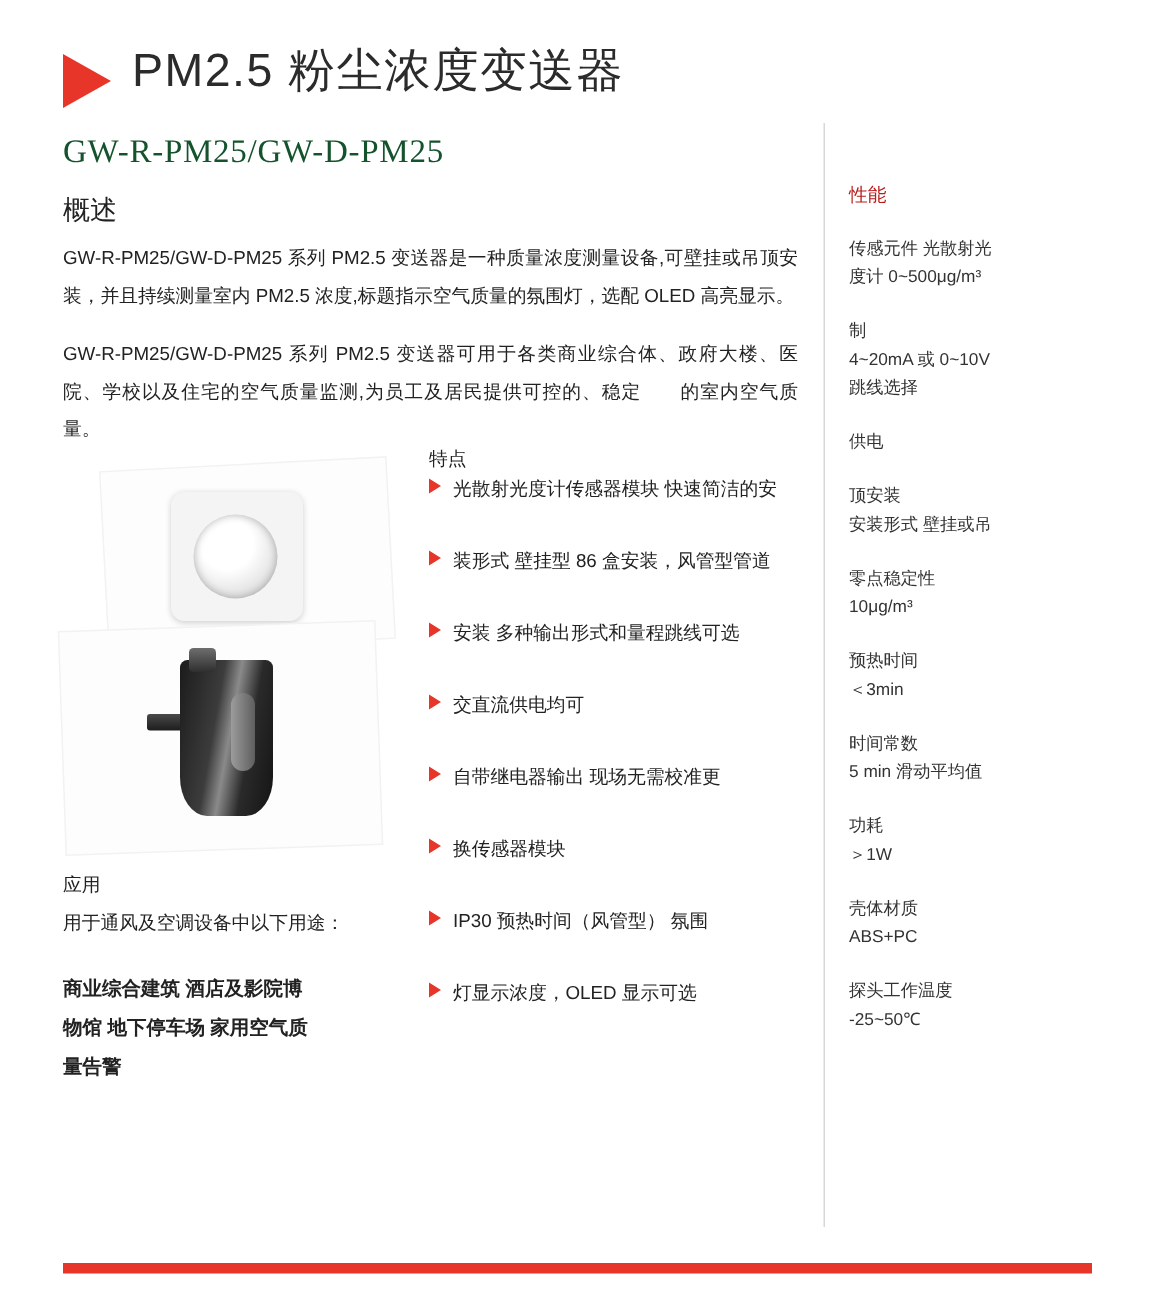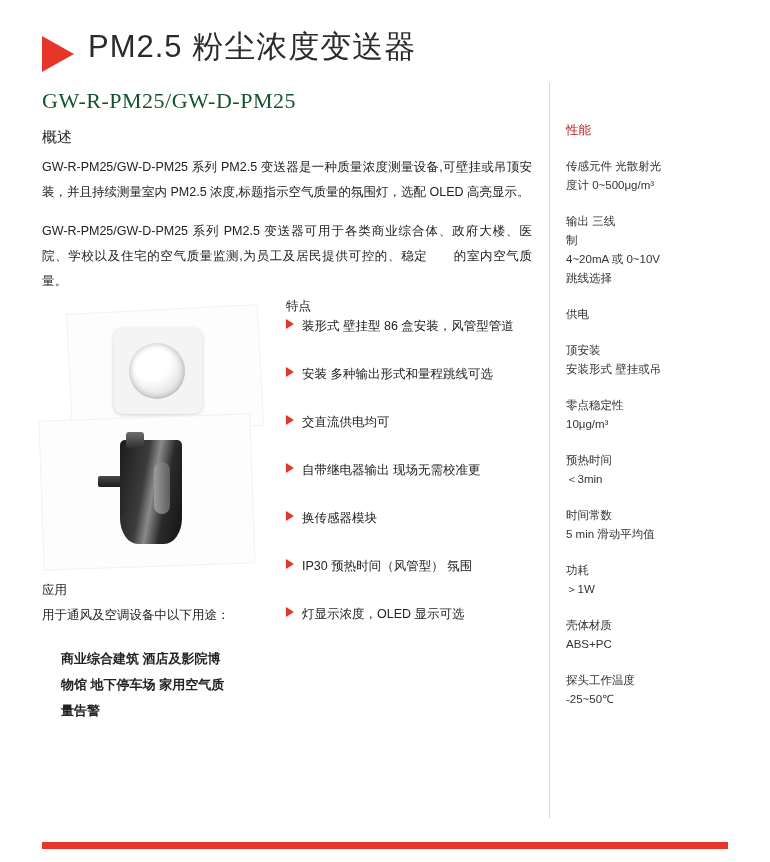--- a/index.html
+++ b/index.html
@@ -65,21 +65,21 @@
   }
 
   
   .left-col {
     position: absolute;
     left: 42px;
     top: 128px;
     width: 490px;
   }
   .sec-label {
-    font-size: 15px;
+    font-size: 18px;
     color: #222;
     margin-bottom: 8px;
   }
   .para {
     font-size: 12.5px;
     line-height: 25px;
     color: #222;
     text-align: justify;
     margin: 0 0 14px 0;
   }
@@ -293,29 +293,33 @@
       <div class="duct-probe"></div>
       <div class="duct-main"></div>
       <div class="duct-nut"></div>
       <div class="duct-slot"></div>
     </div>
   </div>
 
   <div class="app-block">
     <div class="app-line">应用</div>
     <div class="app-line">用于通风及空调设备中以下用途：</div>
-    <div class="app-list" style="white-space: pre-line; margin-left: 19px;">商业综合建筑 酒店及影院博
+    <div class="app-list" style="white-space: pre-line;">商业综合建筑 酒店及影院博
 物馆 地下停车场 家用空气质
 量告警</div>
   </div>
 
   <div class="features">
     <div class="features-title">特点</div>
     <div class="feat-item">
       <span class="bullet"></span>
+      <span>光散射光度计传感器模块 快速简洁的安</span>
+    </div>
+    <div class="feat-item">
+      <span class="bullet"></span>
       <span>装形式 壁挂型 86 盒安装，风管型管道</span>
     </div>
     <div class="feat-item">
       <span class="bullet"></span>
       <span>安装 多种输出形式和量程跳线可选</span>
     </div>
     <div class="feat-item">
       <span class="bullet"></span>
       <span>交直流供电均可</span>
     </div>
@@ -340,21 +344,20 @@
   <div class="v-divider"></div>
 
   <div class="specs">
     <div class="specs-title">性能</div>
 
     <div class="spec-item">
       <div class="spec-line">传感元件 光散射光</div>
       <div class="spec-line">度计 0~500μg/m³</div>
     </div>
     <div class="spec-item">
-      <div class="spec-line">输出 三线</div>
       <div class="spec-line">制</div>
       <div class="spec-line">4~20mA 或 0~10V</div>
       <div class="spec-line">跳线选择</div>
     </div>
     <div class="spec-item">
       <div class="spec-line">供电</div>
     </div>
     <div class="spec-item">
       <div class="spec-line">顶安装</div>
       <div class="spec-line">安装形式 壁挂或吊</div>

